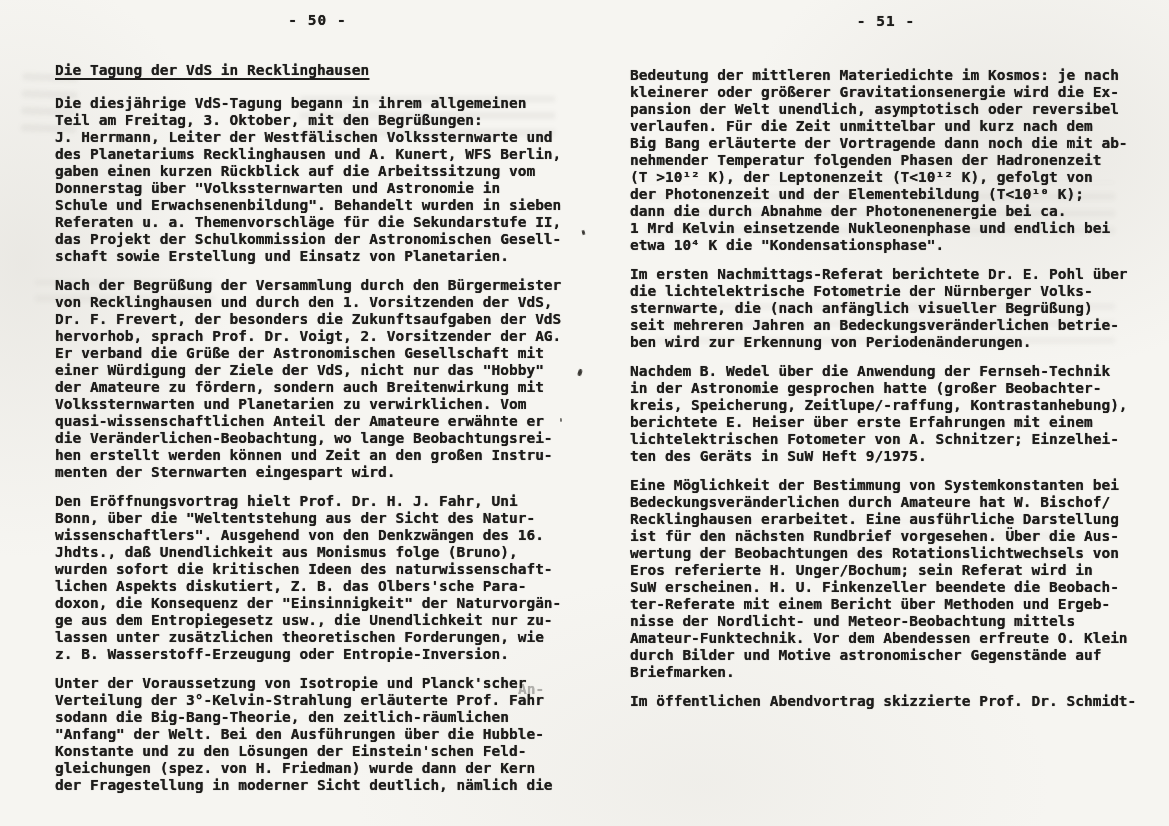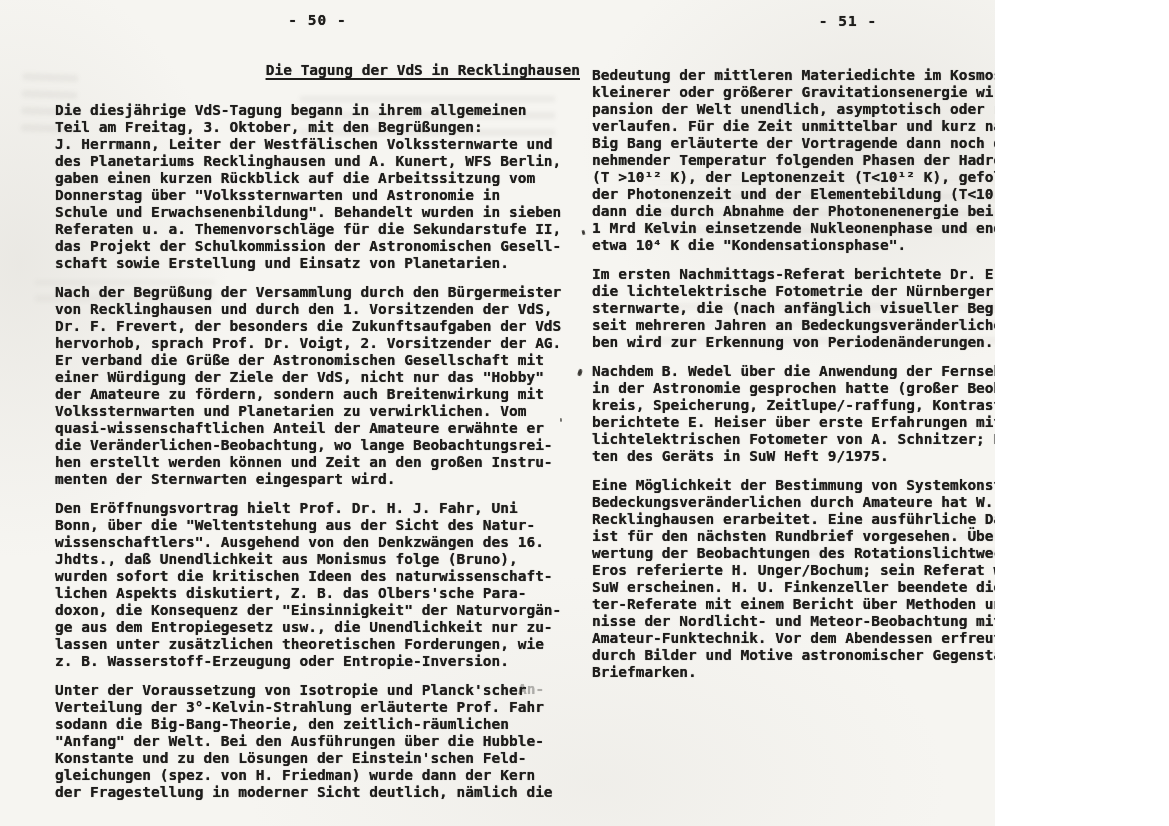--- a/index.html
+++ b/index.html
@@ -3,50 +3,50 @@
 <meta charset="utf-8">
 <style>
   html, body { margin: 0; padding: 0; }
   body {
     width: 1169px; height: 826px;
     font-family: "DejaVu Sans Mono", "Liberation Mono", monospace;
     overflow: hidden;
   }
   .scan {
     position: relative;
-    width: 995px; height: 826px;
+    width: 1169px; height: 826px;
     background:
       radial-gradient(ellipse 420px 320px at 88% 18%, rgba(203,200,193,0.28), transparent 70%),
       radial-gradient(ellipse 300px 420px at 2% 32%, rgba(206,203,196,0.30), transparent 70%),
       radial-gradient(ellipse 500px 300px at 60% 95%, rgba(210,207,200,0.18), transparent 70%),
       #f6f5f1;
     overflow: hidden;
   }
   .page {
     position: absolute;
     color: #1e1d1b;
     font-size: 14.5px;
     line-height: 17px;
     font-weight: bold;
     text-shadow: 0 0 0.7px rgba(25,24,22,0.85);
   }
   .page-left  { left: 55px;  top: 12px; width: 525px; }
-  .page-right { left: 592px; top: 13px; width: 512px; }
+  .page-right { left: 630px; top: 13px; width: 512px; }
   .page-num {
     text-align: center;
     letter-spacing: 1px;
     white-space: pre;
   }
   .page-left  .page-num { margin-bottom: 32px; }
   .page-right .page-num { margin-bottom: 37px; }
   .title {
-    text-align: right;
+    text-align: left;
     white-space: pre;
     line-height: 19px;
-    margin-bottom: 22px;
+    margin-bottom: 15px;
     text-decoration: underline;
     text-underline-offset: 3px;
     text-decoration-thickness: 1.5px;
   }
   p.para {
     margin: 0 0 12px 0;
     white-space: pre;
   }
   .faded-fragment {
     position: absolute;
@@ -167,19 +167,20 @@
 Recklinghausen erarbeitet. Eine ausführliche Darstellung
 ist für den nächsten Rundbrief vorgesehen. Über die Aus-
 wertung der Beobachtungen des Rotationslichtwechsels von
 Eros referierte H. Unger/Bochum; sein Referat wird in
 SuW erscheinen. H. U. Finkenzeller beendete die Beobach-
 ter-Referate mit einem Bericht über Methoden und Ergeb-
 nisse der Nordlicht- und Meteor-Beobachtung mittels
 Amateur-Funktechnik. Vor dem Abendessen erfreute O. Klein
 durch Bilder und Motive astronomischer Gegenstände auf
 Briefmarken.</p>
+    <p class="para">Im öffentlichen Abendvortrag skizzierte Prof. Dr. Schmidt-</p>
   </div>
 
   <div class="speck k1"></div>
   <div class="speck k2"></div>
   <div class="speck k3"></div>
 
 </div>
 
 </body></html>

